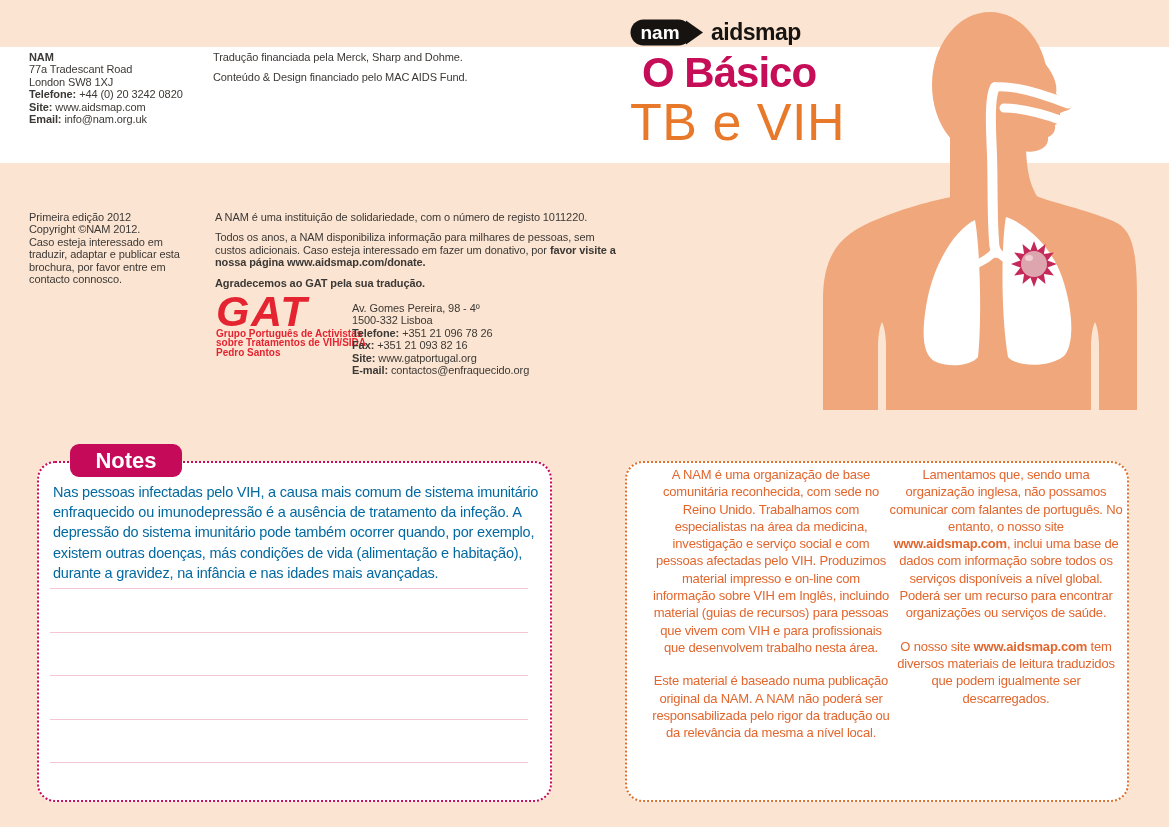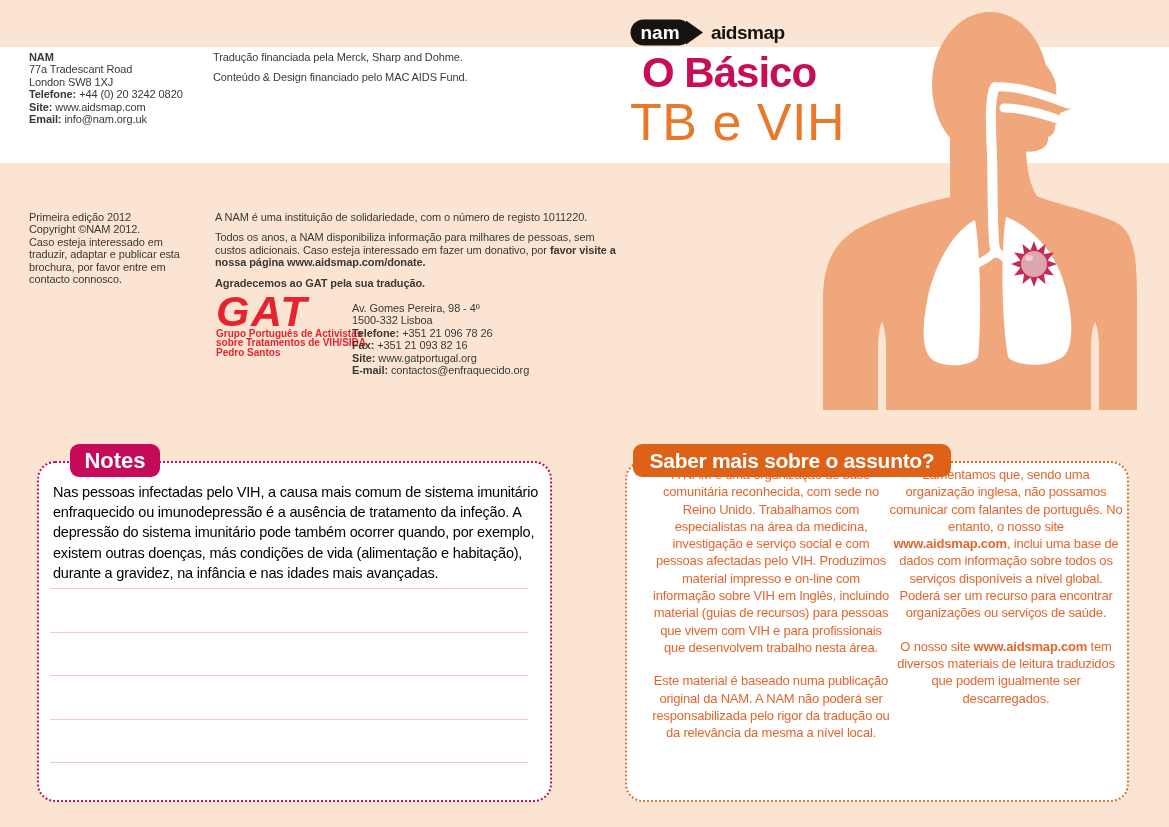--- a/index.html
+++ b/index.html
@@ -4,21 +4,21 @@
 <style>
   html,body{margin:0;padding:0;background:#ffffff;}
   .page{position:relative;width:1169px;height:827px;background:#fbe5d2;overflow:hidden;
         font-family:"Liberation Sans",sans-serif;color:#3c3835;}
   .abs{position:absolute;}
   .band-white{position:absolute;left:0;top:47px;width:1169px;height:116px;background:#ffffff;}
   .illustration{position:absolute;left:820px;top:0;width:349px;height:430px;}
 
   
   .logo-row{position:absolute;left:630px;top:19px;display:flex;align-items:center;gap:7px;}
-  .logo-aidsmap{font-size:19px;font-weight:bold;color:#161310;letter-spacing:-0.5px;}
+  .logo-aidsmap{font-size:23px;font-weight:bold;color:#161310;letter-spacing:-0.5px;}
   .title1{position:absolute;left:642px;top:49px;font-size:42px;font-weight:bold;color:#c60d57;letter-spacing:-1px;}
   .title2{position:absolute;left:630px;top:92px;font-size:52px;font-weight:normal;color:#e8792a;letter-spacing:0.5px;}
 
   
   .small{font-size:11px;line-height:12.4px;letter-spacing:-0.1px;}
   .small p{margin:0 0 8px 0;}
   .b{font-weight:bold;}
   .nam-contact{left:29px;top:51px;width:180px;}
   .funding{left:213px;top:51px;width:360px;}
   .edition{left:29px;top:211px;width:190px;}
@@ -30,25 +30,25 @@
   .gat-word{font-size:43px;font-weight:bold;letter-spacing:1.5px;line-height:30px;font-style:italic;}
   .gat-sub{font-size:10px;font-weight:bold;line-height:9.3px;margin-top:3px;}
   .gat-contact{left:352px;top:302px;width:240px;}
 
   
   .dotted-box{position:absolute;background:#ffffff;border-radius:18px;}
   .notes-box{left:37px;top:461px;width:511px;height:337px;border:2px dotted #ca0a59;}
   .saber-box{left:625px;top:461px;width:500px;height:337px;border:2px dotted #e0702b;}
   .badge{position:absolute;height:33px;display:flex;align-items:center;justify-content:center;
          color:#ffffff;font-weight:bold;border-radius:9px;z-index:3;}
-  .notes-badge{left:70px;top:444px;width:90px;background:#c40a58;font-size:22px;}
+  .notes-badge{left:70px;top:444px;width:112px;background:#c40a58;font-size:22px;}
   .saber-badge{left:633px;top:444px;width:318px;background:#dd6217;font-size:21px;letter-spacing:-0.3px;}
 
   .notes-body{position:absolute;left:53px;top:482px;width:488px;font-size:14.5px;line-height:20.2px;
-              letter-spacing:-0.2px;color:#000000;z-index:2;}
+              letter-spacing:-0.2px;color:#0369a1;z-index:2;}
   .rule{position:absolute;left:50px;width:478px;height:1px;background:#f3c6d2;z-index:2;}
 
   .saber-col{position:absolute;top:466px;font-size:13px;line-height:17.3px;letter-spacing:-0.2px;
              color:#e2662d;z-index:2;text-align:center;}
   .saber-col p{margin:0 0 16px 0;}
   .saber-col1{left:650px;width:242px;}
   .saber-col2{left:888px;width:236px;}
 </style>
 </head>
 <body>
@@ -149,21 +149,20 @@
   <div class="dotted-box notes-box"></div>
   <div class="badge notes-badge">Notes</div>
   <div class="notes-body">Nas pessoas infectadas pelo VIH, a causa mais comum de sistema imunitário enfraquecido ou imunodepressão é a ausência de tratamento da infeção. A depressão do sistema imunitário pode também ocorrer quando, por exemplo, existem outras doenças, más condições de vida (alimentação e habitação), durante a gravidez, na infância e nas idades mais avançadas.</div>
   <div class="rule" style="top:588px"></div>
   <div class="rule" style="top:632px"></div>
   <div class="rule" style="top:675px"></div>
   <div class="rule" style="top:719px"></div>
   <div class="rule" style="top:762px"></div>
 
   <div class="dotted-box saber-box"></div>
-  <div class="badge saber-badge">Saber mais sobre o assunto?</div>
   <div class="saber-col saber-col1">
     <p>A NAM é uma organização de base comunitária reconhecida, com sede no Reino Unido. Trabalhamos com especialistas na área da medicina, investigação e serviço social e com pessoas afectadas pelo VIH. Produzimos material impresso e on-line com informação sobre VIH em Inglês, incluindo material (guias de recursos) para pessoas que vivem com VIH e para profissionais que desenvolvem trabalho nesta área.</p>
     <p>Este material é baseado numa publicação original da NAM. A NAM não poderá ser responsabilizada pelo rigor da tradução ou da relevância da mesma a nível local.</p>
   </div>
   <div class="saber-col saber-col2">
     <p><span>Lamentamos que, sendo uma organização inglesa, não possamos comunicar com falantes de português. No entanto, o nosso site </span><span class="b">www.aidsmap.com</span><span>, inclui uma base de dados com informação sobre todos os serviços disponíveis a nível global. Poderá ser um recurso para encontrar organizações ou serviços de saúde.</span></p>
     <p><span>O nosso site </span><span class="b">www.aidsmap.com</span><span> tem diversos materiais de leitura traduzidos que podem igualmente ser descarregados.</span></p>
   </div>
 
 </div>

